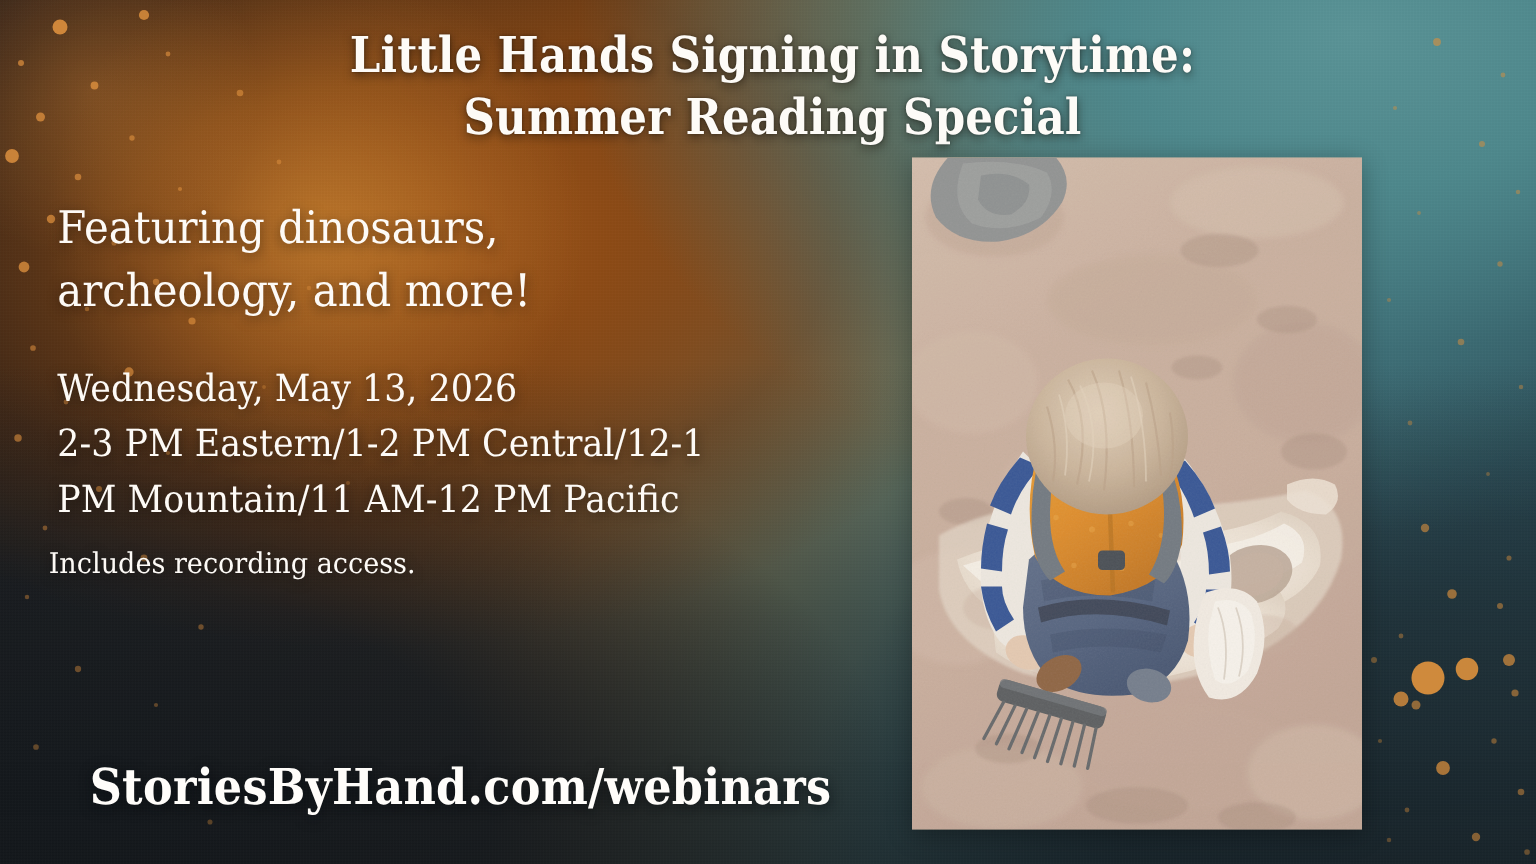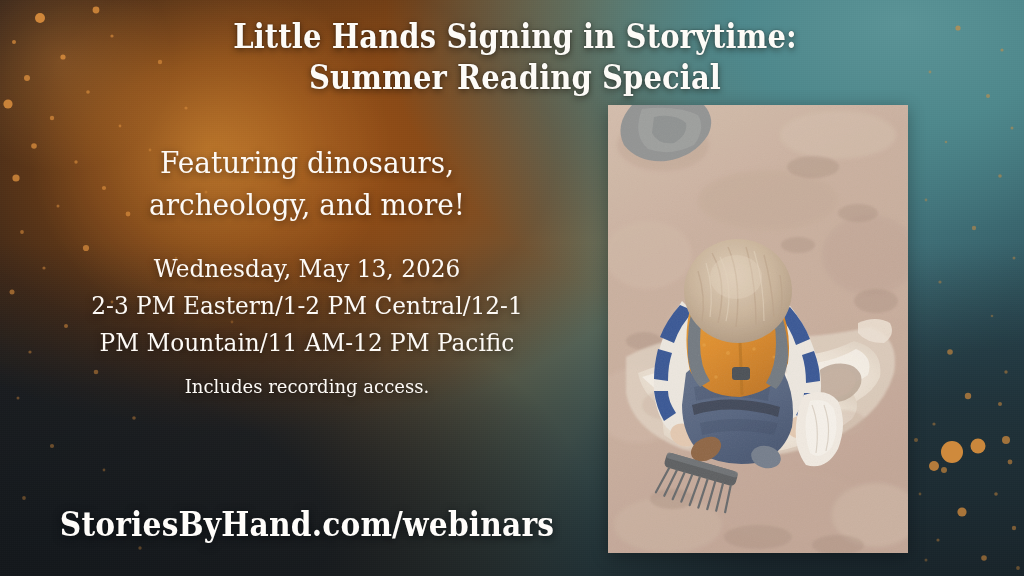--- a/index.html
+++ b/index.html
@@ -68,22 +68,21 @@
     line-height:41px;
     letter-spacing:0.1px;
     text-shadow:0 2px 7px rgba(20,12,6,0.55), 0 0 2px rgba(0,0,0,0.35);
     transform:scaleX(0.88);
     transform-origin:center top;
   }
   .title-line { display:block; white-space:nowrap; }
 
   .copy-col {
     position:absolute;
-    left:18px; top:142px; width:578px;
-    text-align:center;
+    left:18px; top:132px; width:578px;
     color:#fdfaf6;
     font-family:"DejaVu Serif", "Liberation Serif", serif;
   }
 
   .tagline {
     font-size:30px;
     line-height:42px;
     font-weight:400;
     text-shadow:0 2px 8px rgba(25,14,6,0.55);
     transform:scaleX(0.93);

